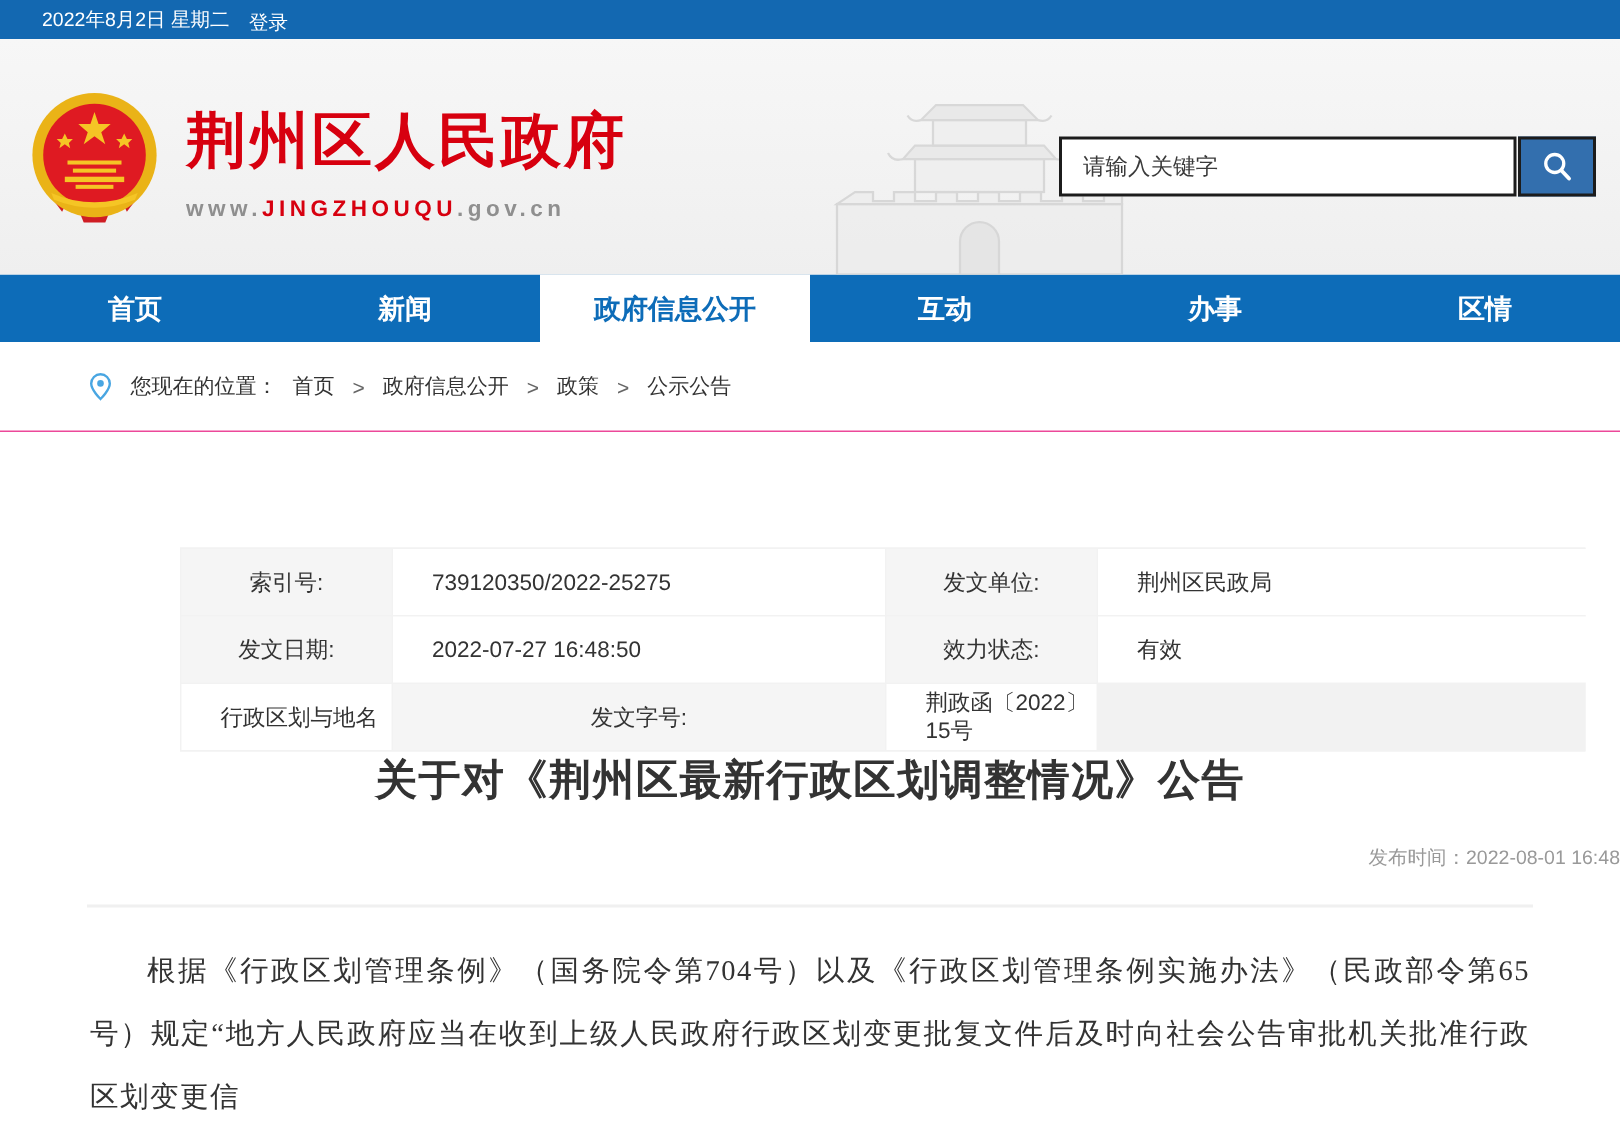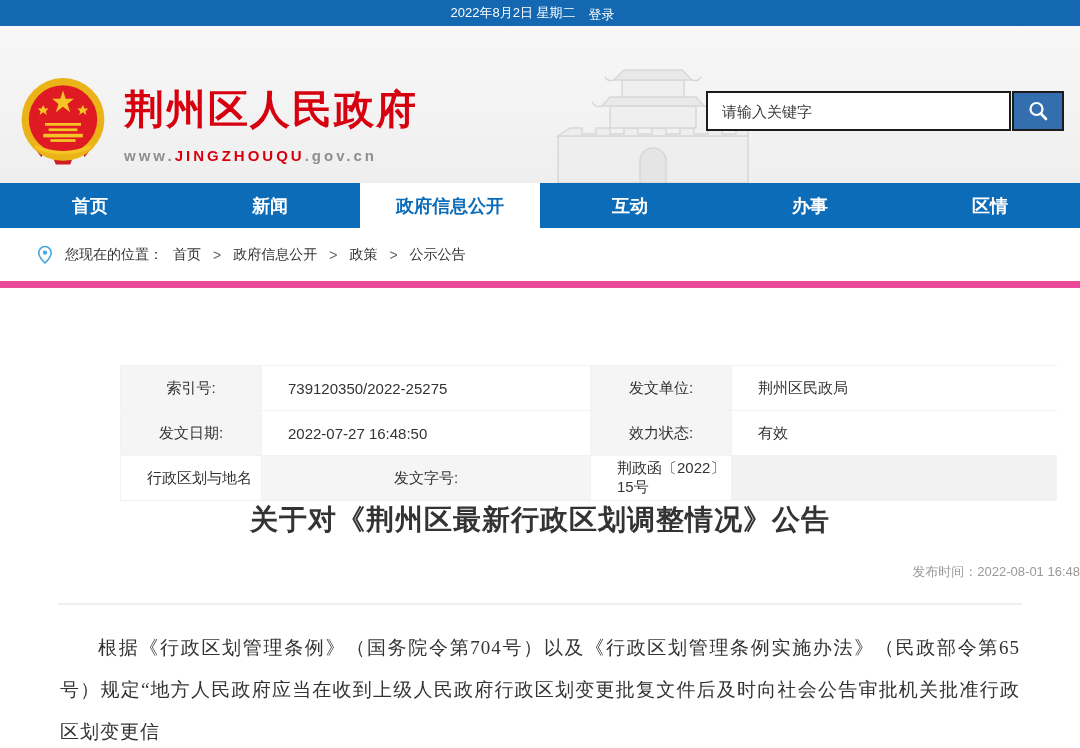--- a/index.html
+++ b/index.html
@@ -2,31 +2,31 @@
 <html><head>
 <meta charset="utf-8">
 <style>
   * { box-sizing: border-box; margin: 0; padding: 0; }
   html, body { width: 1080px; height: 748px; overflow: hidden; }
   body { font-family: "Liberation Sans", sans-serif; background: #fff; }
 
   
   .topbar {
     height: 26px; background: #1368b1; color: #fff;
-    display: flex; justify-content: center; align-items: center;
+    display: flex; justify-content: flex-start; align-items: center;
     padding: 0 30px 0 28px; font-size: 13px;
   }
   .topbar-right { display: flex; align-items: center; gap: 24px; flex-direction: column; }
   .topbar-right .tlink { cursor: pointer; }
   .topbar-right .tdiv { opacity: .9; }
 
   
   .header { height: 157px; background: linear-gradient(#f7f7f7, #efefef); position: relative; }
   .gate-art { position: absolute; left: 548px; top: 32px; width: 210px; height: 125px; opacity: .75; }
-  .logo-wrap { position: absolute; left: 18px; top: 50px; display: flex; align-items: center; }
+  .logo-wrap { position: absolute; left: 18px; top: 34px; display: flex; align-items: center; }
   .emblem { width: 90px; height: 94px; }
   .site-id { margin-left: 16px; }
   .site-name { font-size: 40px; font-weight: bold; color: #d7000f; letter-spacing: 2px; }
   .site-url { margin-top: 10px; font-size: 15px; font-weight: bold; letter-spacing: 3px; color: #8f8f8f; }
   .site-url .red { color: #d7000f; }
   .search-wrap { position: absolute; left: 706px; top: 65px; display: flex; }
   .search-input {
     width: 305px; height: 40px; border: 2px solid #1c1c1c; background: #fff;
     font-size: 15px; padding: 0 14px; outline: none; color: #333;
     font-family: "Liberation Sans", sans-serif;
@@ -41,22 +41,22 @@
   
   .nav { display: flex; height: 45px; background: #0d6cb8; }
   .nav-item {
     flex: 1; display: flex; align-items: center; justify-content: center;
     color: #fff; font-size: 18px; font-weight: bold; cursor: pointer;
   }
   .nav-item.active { background: #fff; color: #0d6cb8; }
 
   
   .breadcrumb {
-    height: 60px; display: flex; align-items: center; padding-left: 37px;
-    font-size: 14px; color: #333; background: #fff; border-bottom: 7px solid #ec4899;
+    height: 60px; display: flex; align-items: center; padding-left: 59px;
+    font-size: 14px; color: #333; background: #fff; border-bottom: 1px solid #ec4899;
   }
   .breadcrumb .pin { margin-right: 12px; display: flex; }
   .crumb { margin: 0 6px; cursor: pointer; }
   .crumb-sep { margin: 0 6px; color: #666; }
   .crumb-prefix { margin-right: 4px; }
 
   
   .doc-table {
     margin: 77px 0 0 120px; width: 937px;
     display: grid; grid-template-columns: 140px 328px 140px 327px;

